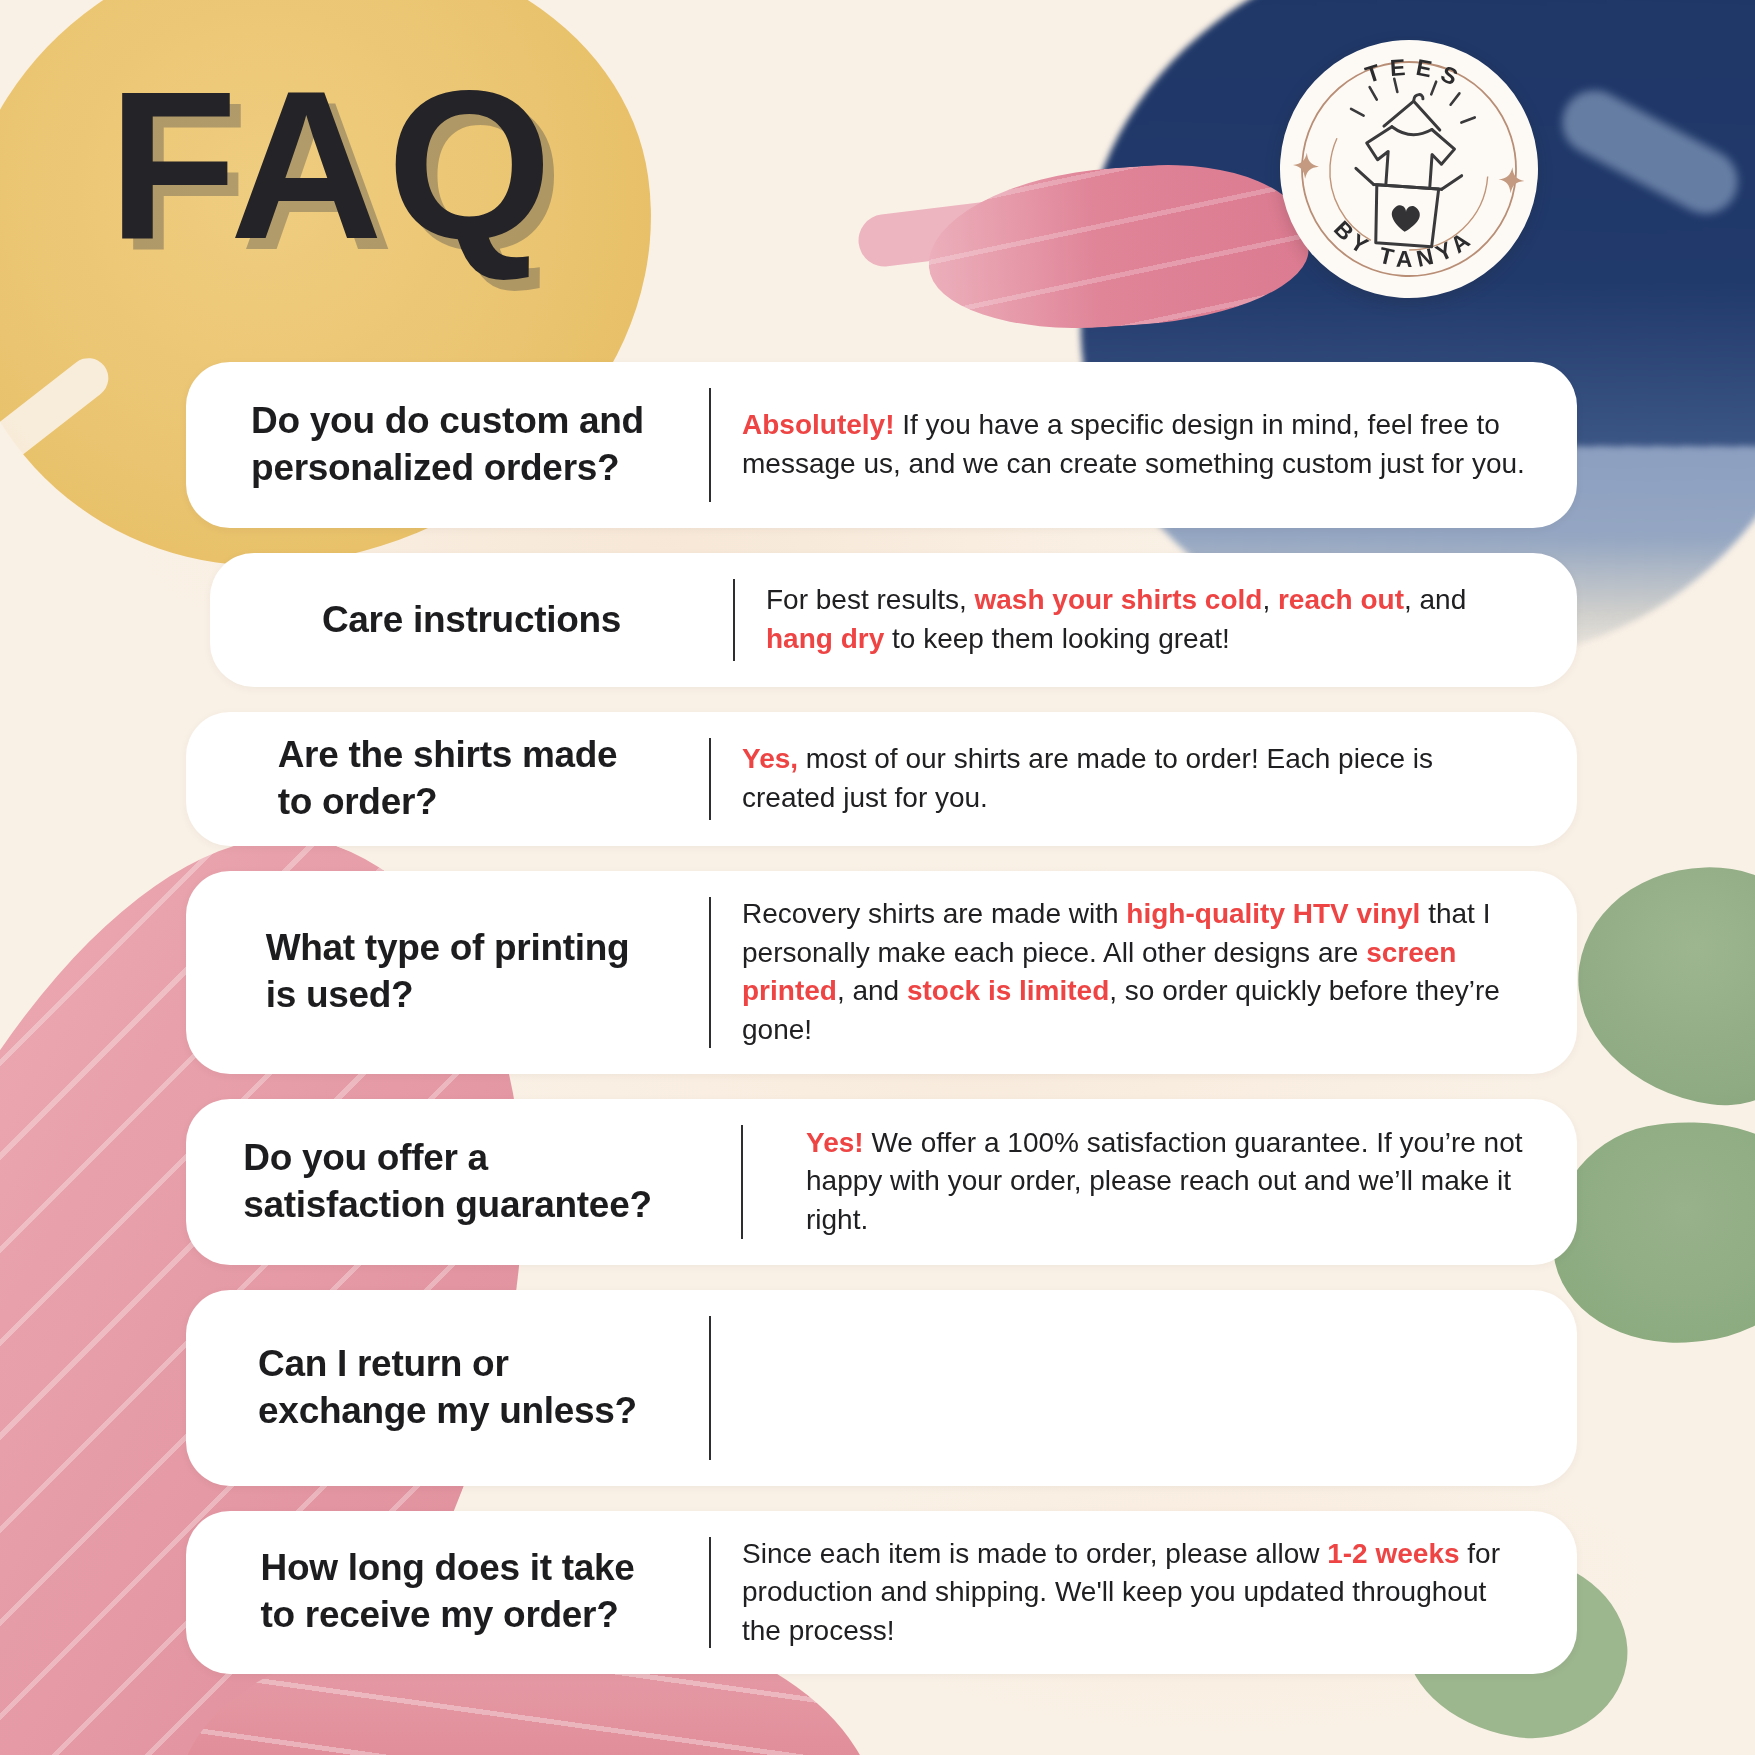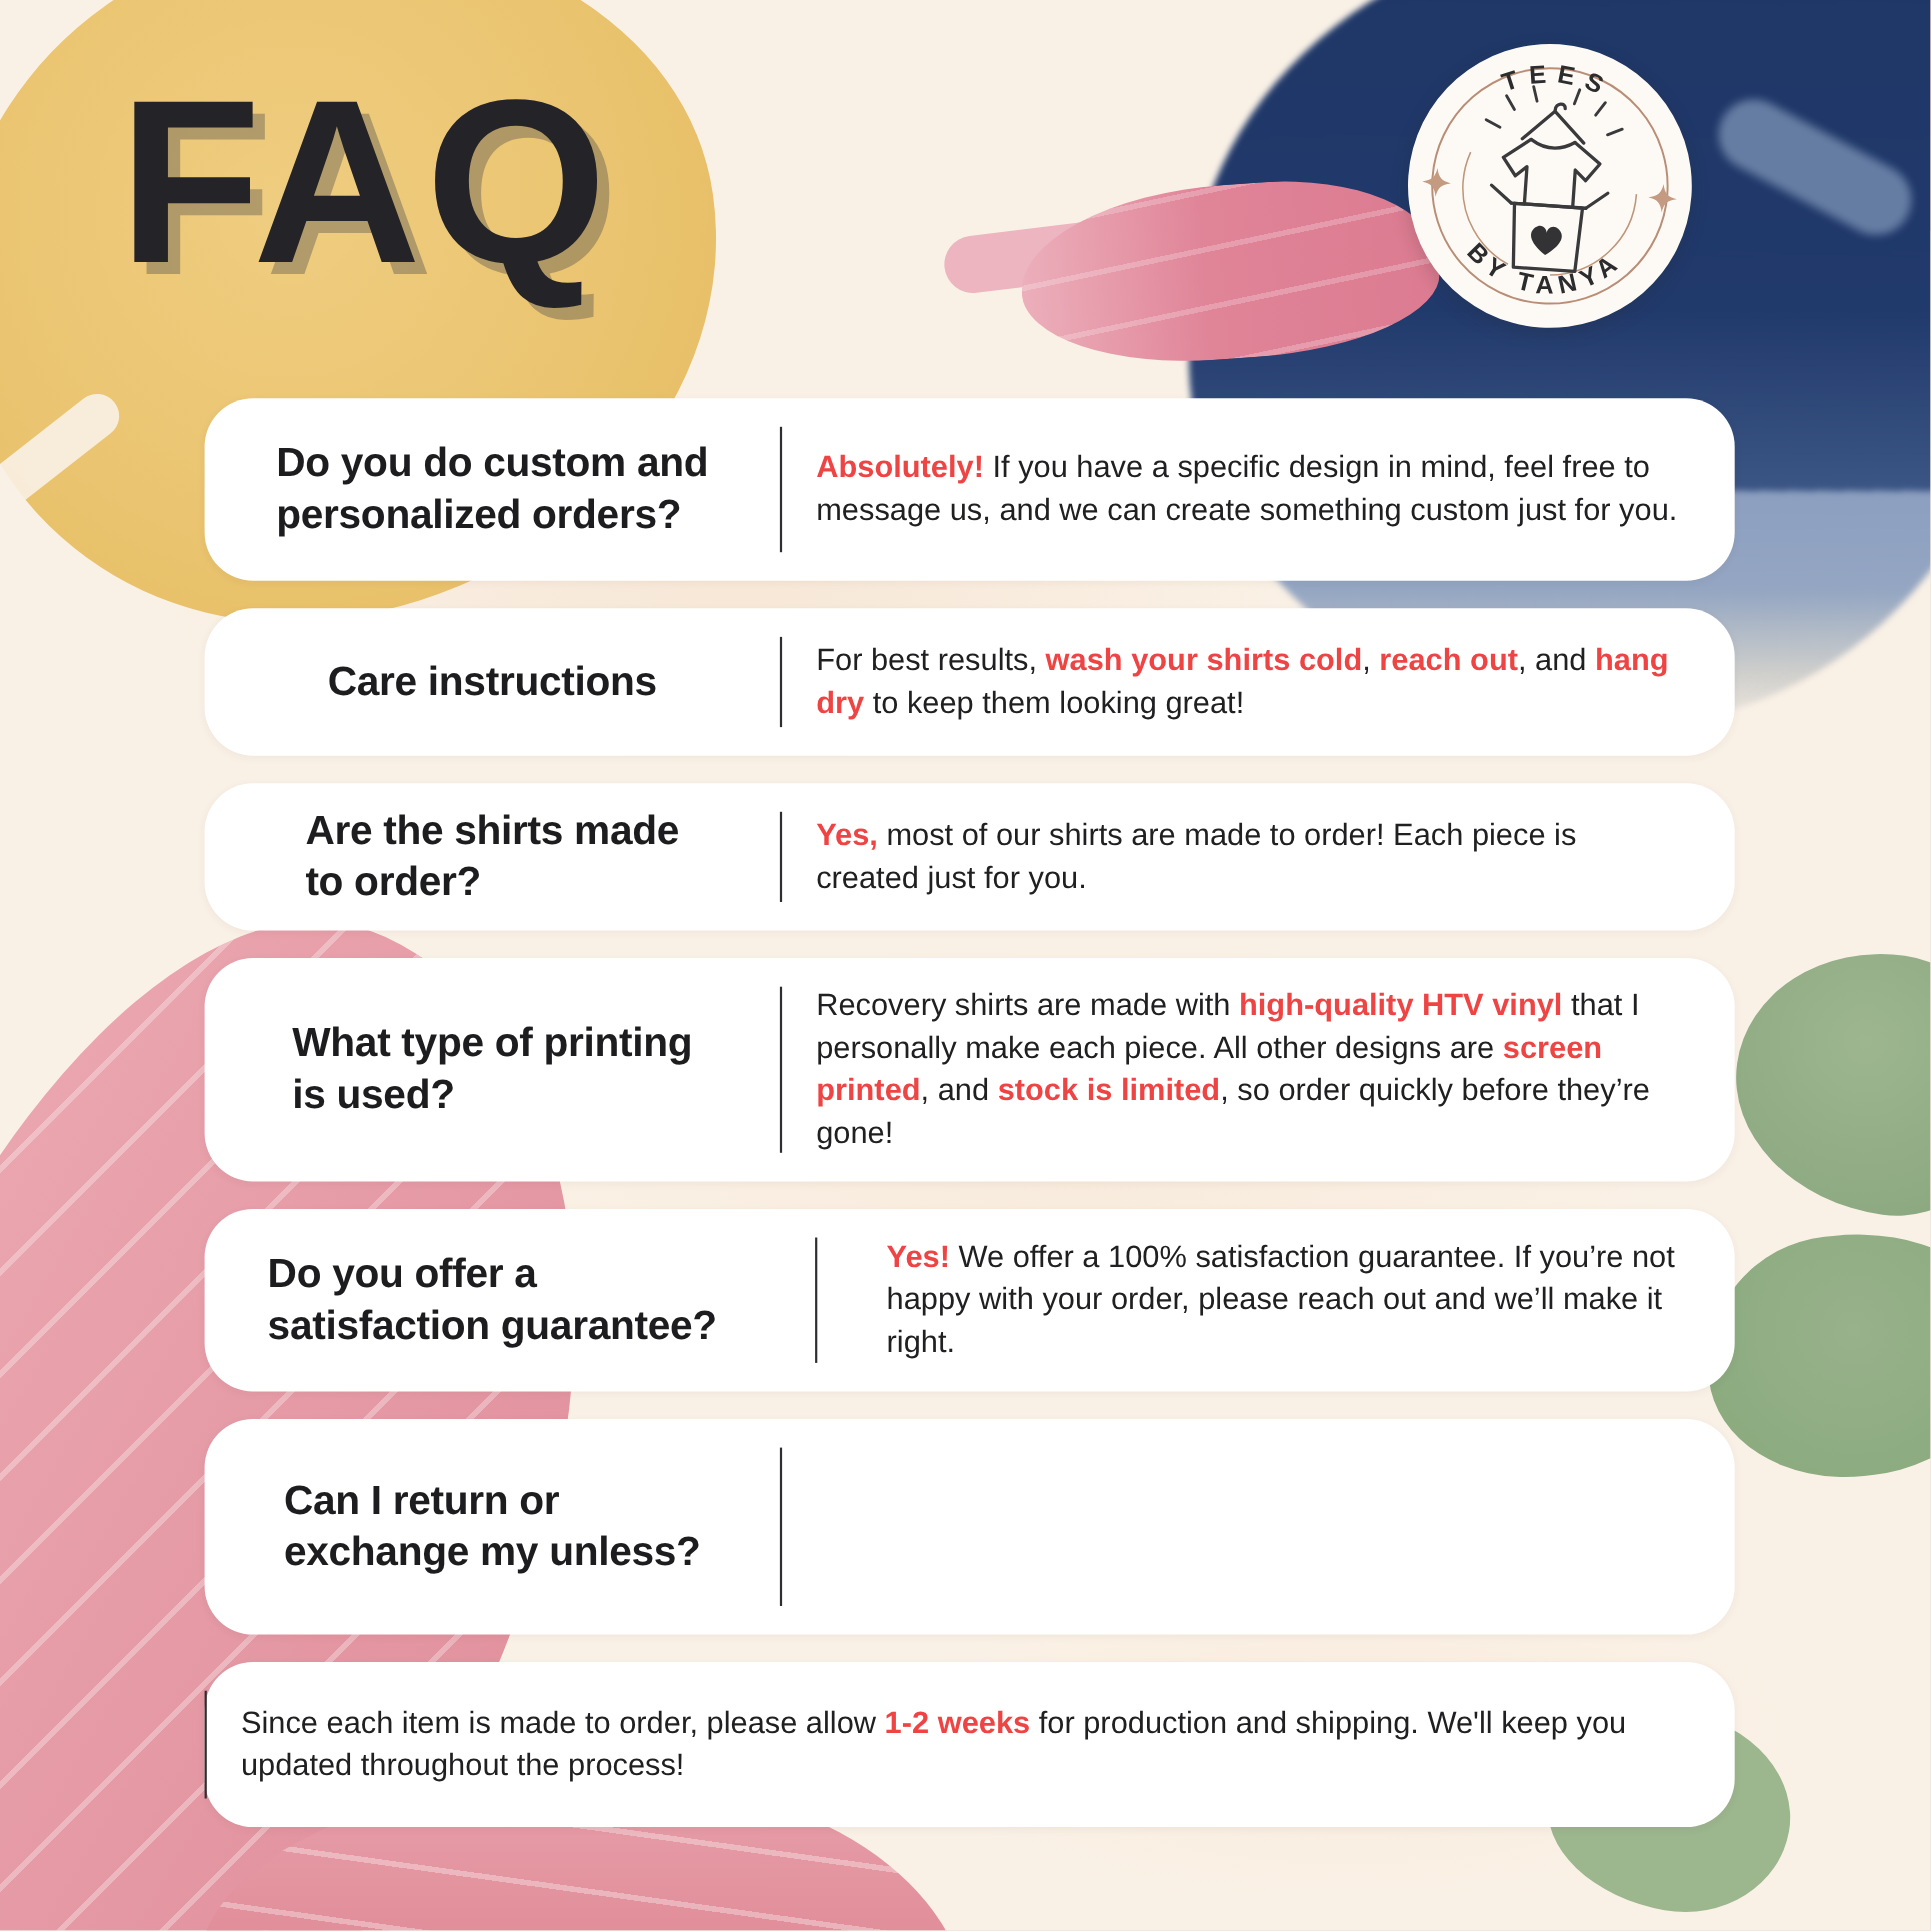--- a/index.html
+++ b/index.html
@@ -175,21 +175,21 @@
 
   <div class="cards">
       <div class="card" style="min-height: 166px;">
         <div class="q-col">
           <div class="q">Do you do custom and
 personalized orders?</div>
         </div>
         <div class="divider"></div>
         <div class="ans"><b>Absolutely!</b><span> If you have a specific design in mind, feel free to message us, and we can create something custom just for you.</span></div>
       </div>
-      <div class="card" style="min-height: 134px;">
+      <div class="card" style="min-height: 134px; margin-left: 24px;">
         <div class="q-col">
           <div class="q">Care instructions</div>
         </div>
         <div class="divider"></div>
         <div class="ans"><span>For best results, </span><b>wash your shirts cold</b><span>, </span><b>reach out</b><span>, and </span><b>hang dry</b><span> to keep them looking great!</span></div>
       </div>
       <div class="card" style="min-height: 134px;">
         <div class="q-col">
           <div class="q">Are the shirts made
 to order?</div>
@@ -214,18 +214,22 @@
         <div class="ans"><b>Yes!</b><span> We offer a 100% satisfaction guarantee. If you’re not happy with your order, please reach out and we’ll make it right.</span></div>
       </div>
       <div class="card" style="min-height: 196px;">
         <div class="q-col">
           <div class="q">Can I return or
 exchange my unless?</div>
         </div>
         <div class="divider"></div>
       </div>
       <div class="card" style="min-height: 150px;">
+        <div class="q-col">
+          <div class="q">How long does it take
+to receive my order?</div>
+        </div>
         <div class="divider"></div>
         <div class="ans"><span>Since each item is made to order, please allow </span><b>1-2 weeks</b><span> for production and shipping. We'll keep you updated throughout the process!</span></div>
       </div>
     </div>
 
 </div>
 
 </body></html>

